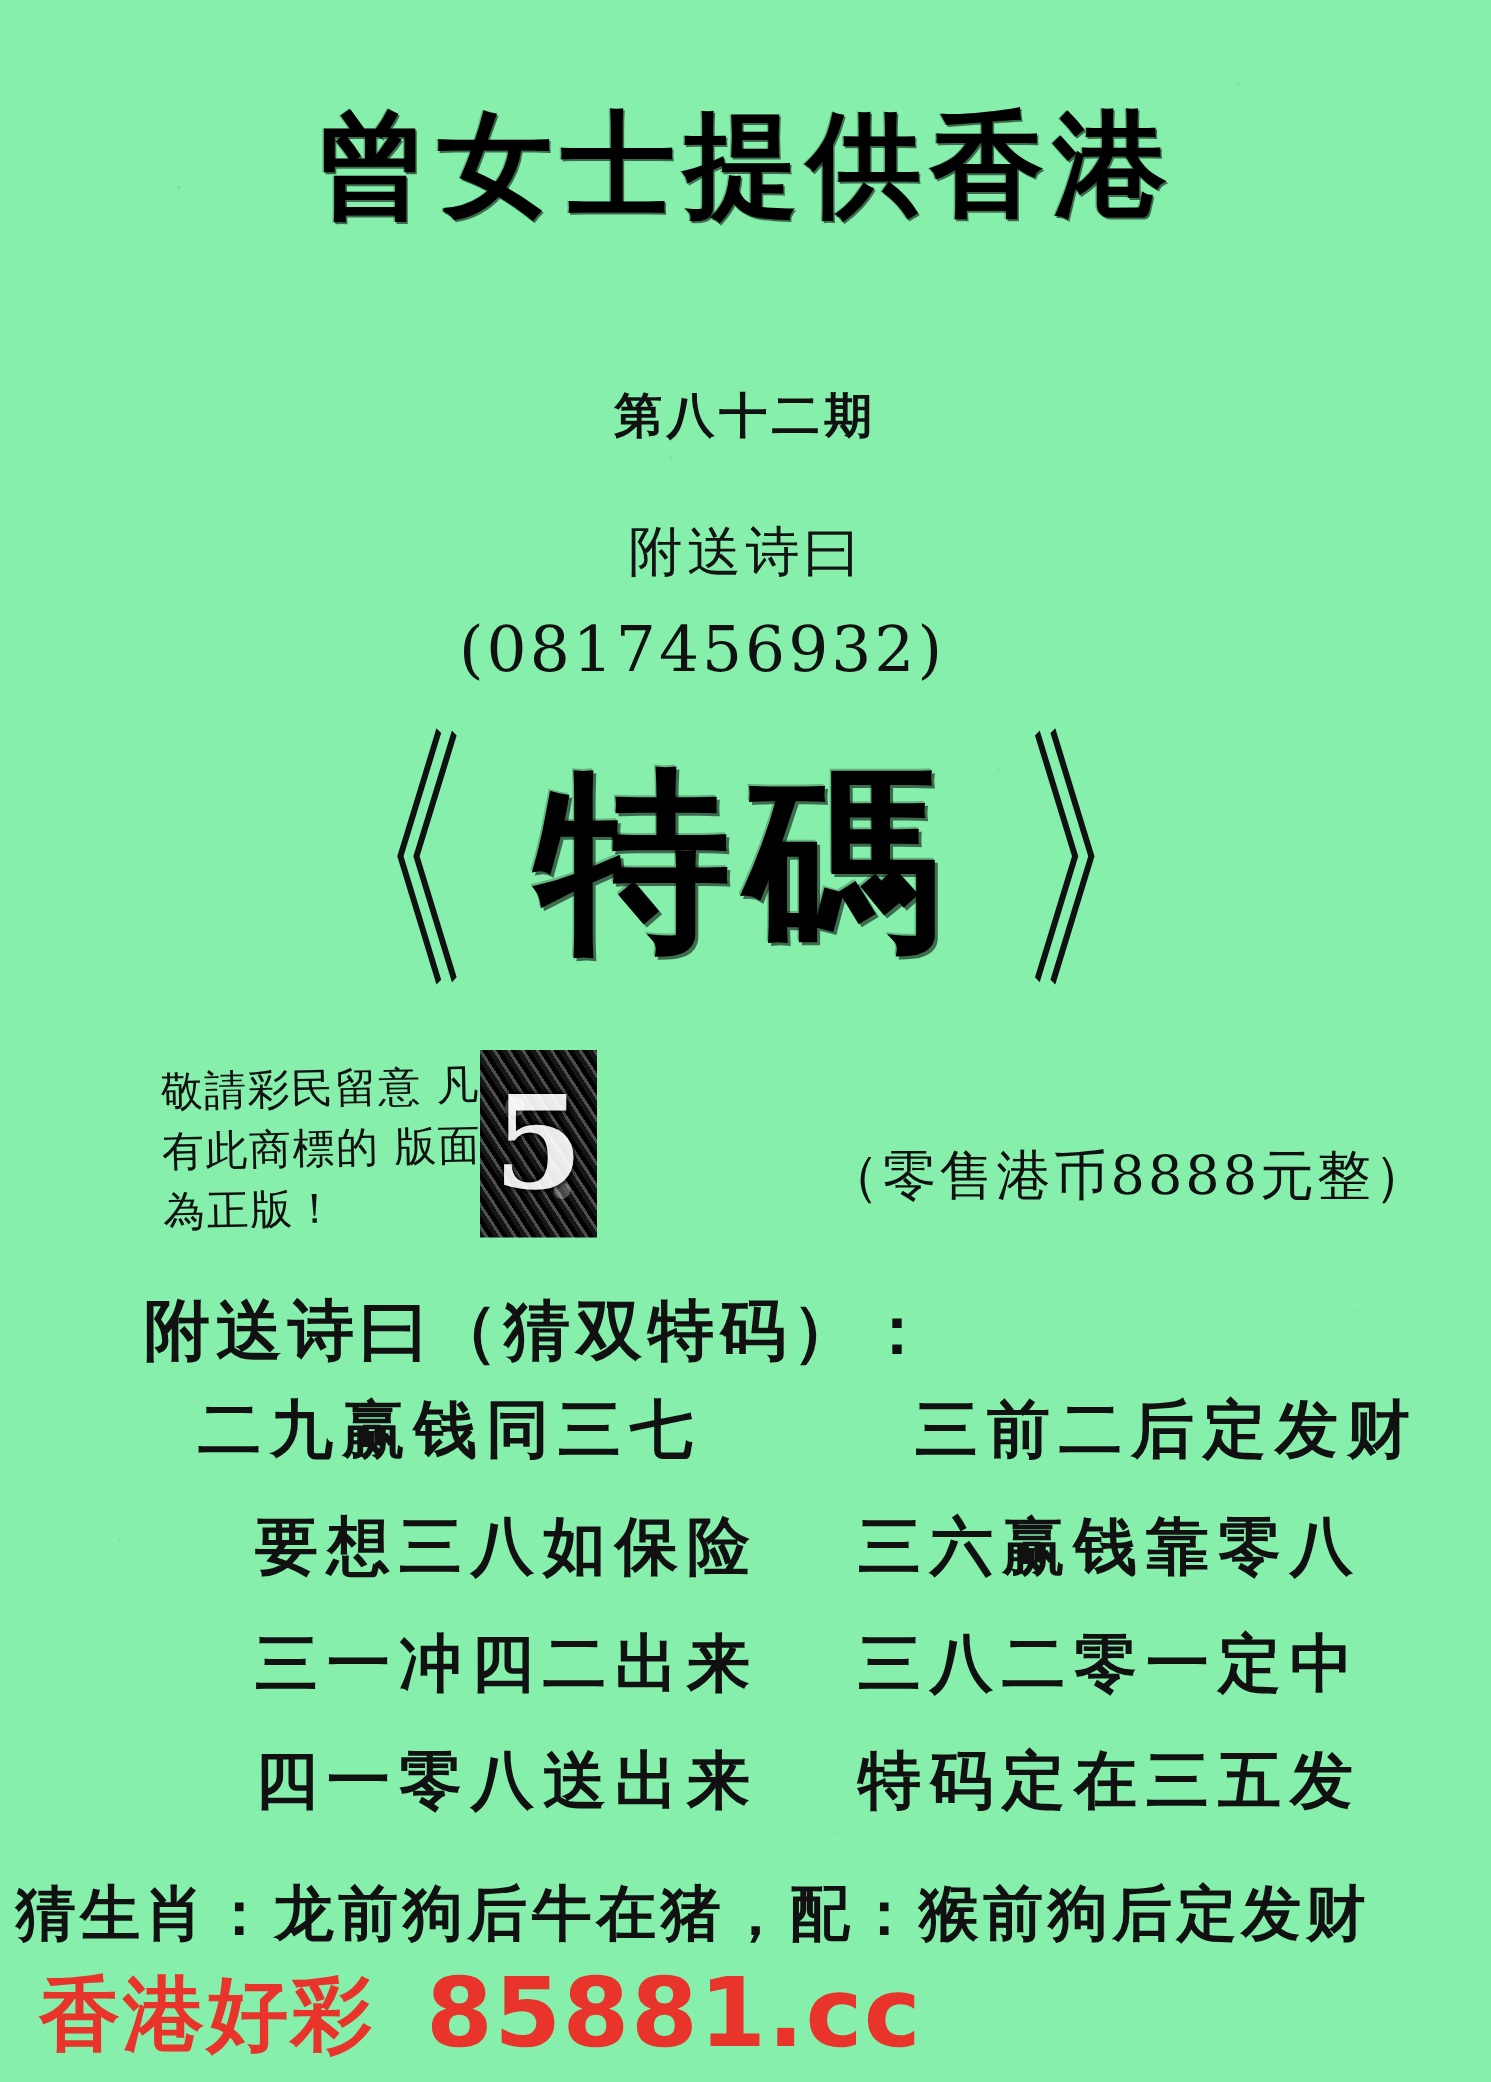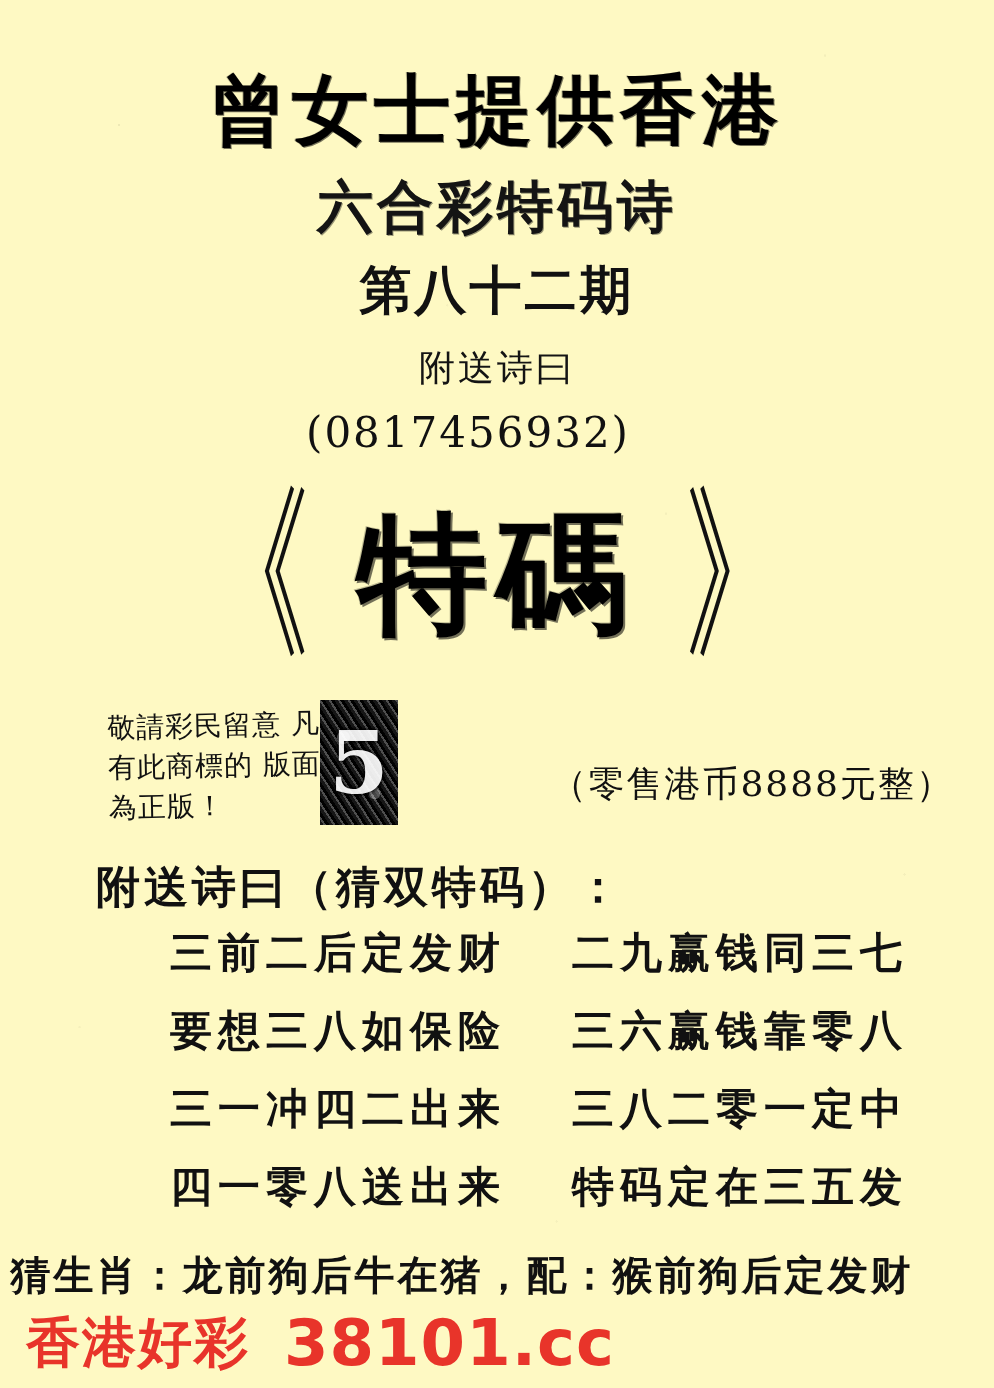--- a/index.html
+++ b/index.html
@@ -11,21 +11,21 @@
     width: 994px;
     height: 1388px;
     position: relative;
     overflow: hidden;
     font-family: "DejaVu Sans", "Liberation Sans", sans-serif;
     color: #111;
   }
   .page {
     position: absolute;
     inset: 0;
-    background: #fef9c3;
+    background: #86efac;
   }
   
   .speckle {
     position: absolute;
     inset: 0;
     pointer-events: none;
     opacity: .35;
     background-image:
       radial-gradient(circle at 12% 9%, rgba(0,0,0,.18) 0 1px, transparent 1.3px),
       radial-gradient(circle at 83% 4%, rgba(0,0,0,.13) 0 1px, transparent 1.3px),
@@ -66,21 +66,21 @@
     text-shadow: 1px 1px 0 rgba(0,0,0,.4);
   }
   .issue {
     position: absolute;
     top: 256px;
     left: 0;
     width: 994px;
     text-align: center;
     font-family: "DejaVu Serif", "Liberation Serif", serif;
     font-weight: bold;
-    font-size: 52px;
+    font-size: 32px;
     letter-spacing: 3px;
     color: #111;
   }
   .notice-row {
     position: absolute;
     top: 344px;
     left: 0;
     width: 994px;
     display: flex;
     justify-content: center;
@@ -253,21 +253,20 @@
   }
 </style>
 </head>
 <body>
 
 <div class="page">
 
   <div class="speckle"></div>
 
   <div class="title-main">曾女士提供香港</div>
-  <div class="title-sub">六合彩特码诗</div>
   <div class="issue">第八十二期</div>
 
   <div class="notice-row">
     <span>附送诗曰</span>
   </div>
 
   <div class="serial">(0817456932)</div>
 
   <div class="special-wrap">
     <span class="paren">《</span>
@@ -279,30 +278,30 @@
 
   <div class="stamp">
     <div class="stamp-glyph">5</div>
   </div>
 
   <div class="price">（零售港币8888元整）</div>
 
   <div class="poem-head">附送诗曰（猜双特码）：</div>
 
   <div class="poem-grid">
+    <div class="poem-cell right">二九赢钱同三七</div>
     <div class="poem-cell left">三前二后定发财</div>
-    <div class="poem-cell right">二九赢钱同三七</div>
     <div class="poem-cell left">要想三八如保险</div>
     <div class="poem-cell right">三六赢钱靠零八</div>
     <div class="poem-cell left">三一冲四二出来</div>
     <div class="poem-cell right">三八二零一定中</div>
     <div class="poem-cell left">四一零八送出来</div>
     <div class="poem-cell right">特码定在三五发</div>
   </div>
 
   <div class="zodiac">猜生肖：龙前狗后牛在猪，配：猴前狗后定发财</div>
 
   <div class="footer">
     <span class="footer-brand">香港好彩</span>
-    <span class="footer-domain">38101.cc</span>
+    <span class="footer-domain">85881.cc</span>
   </div>
 
 </div>
 
 </body></html>

